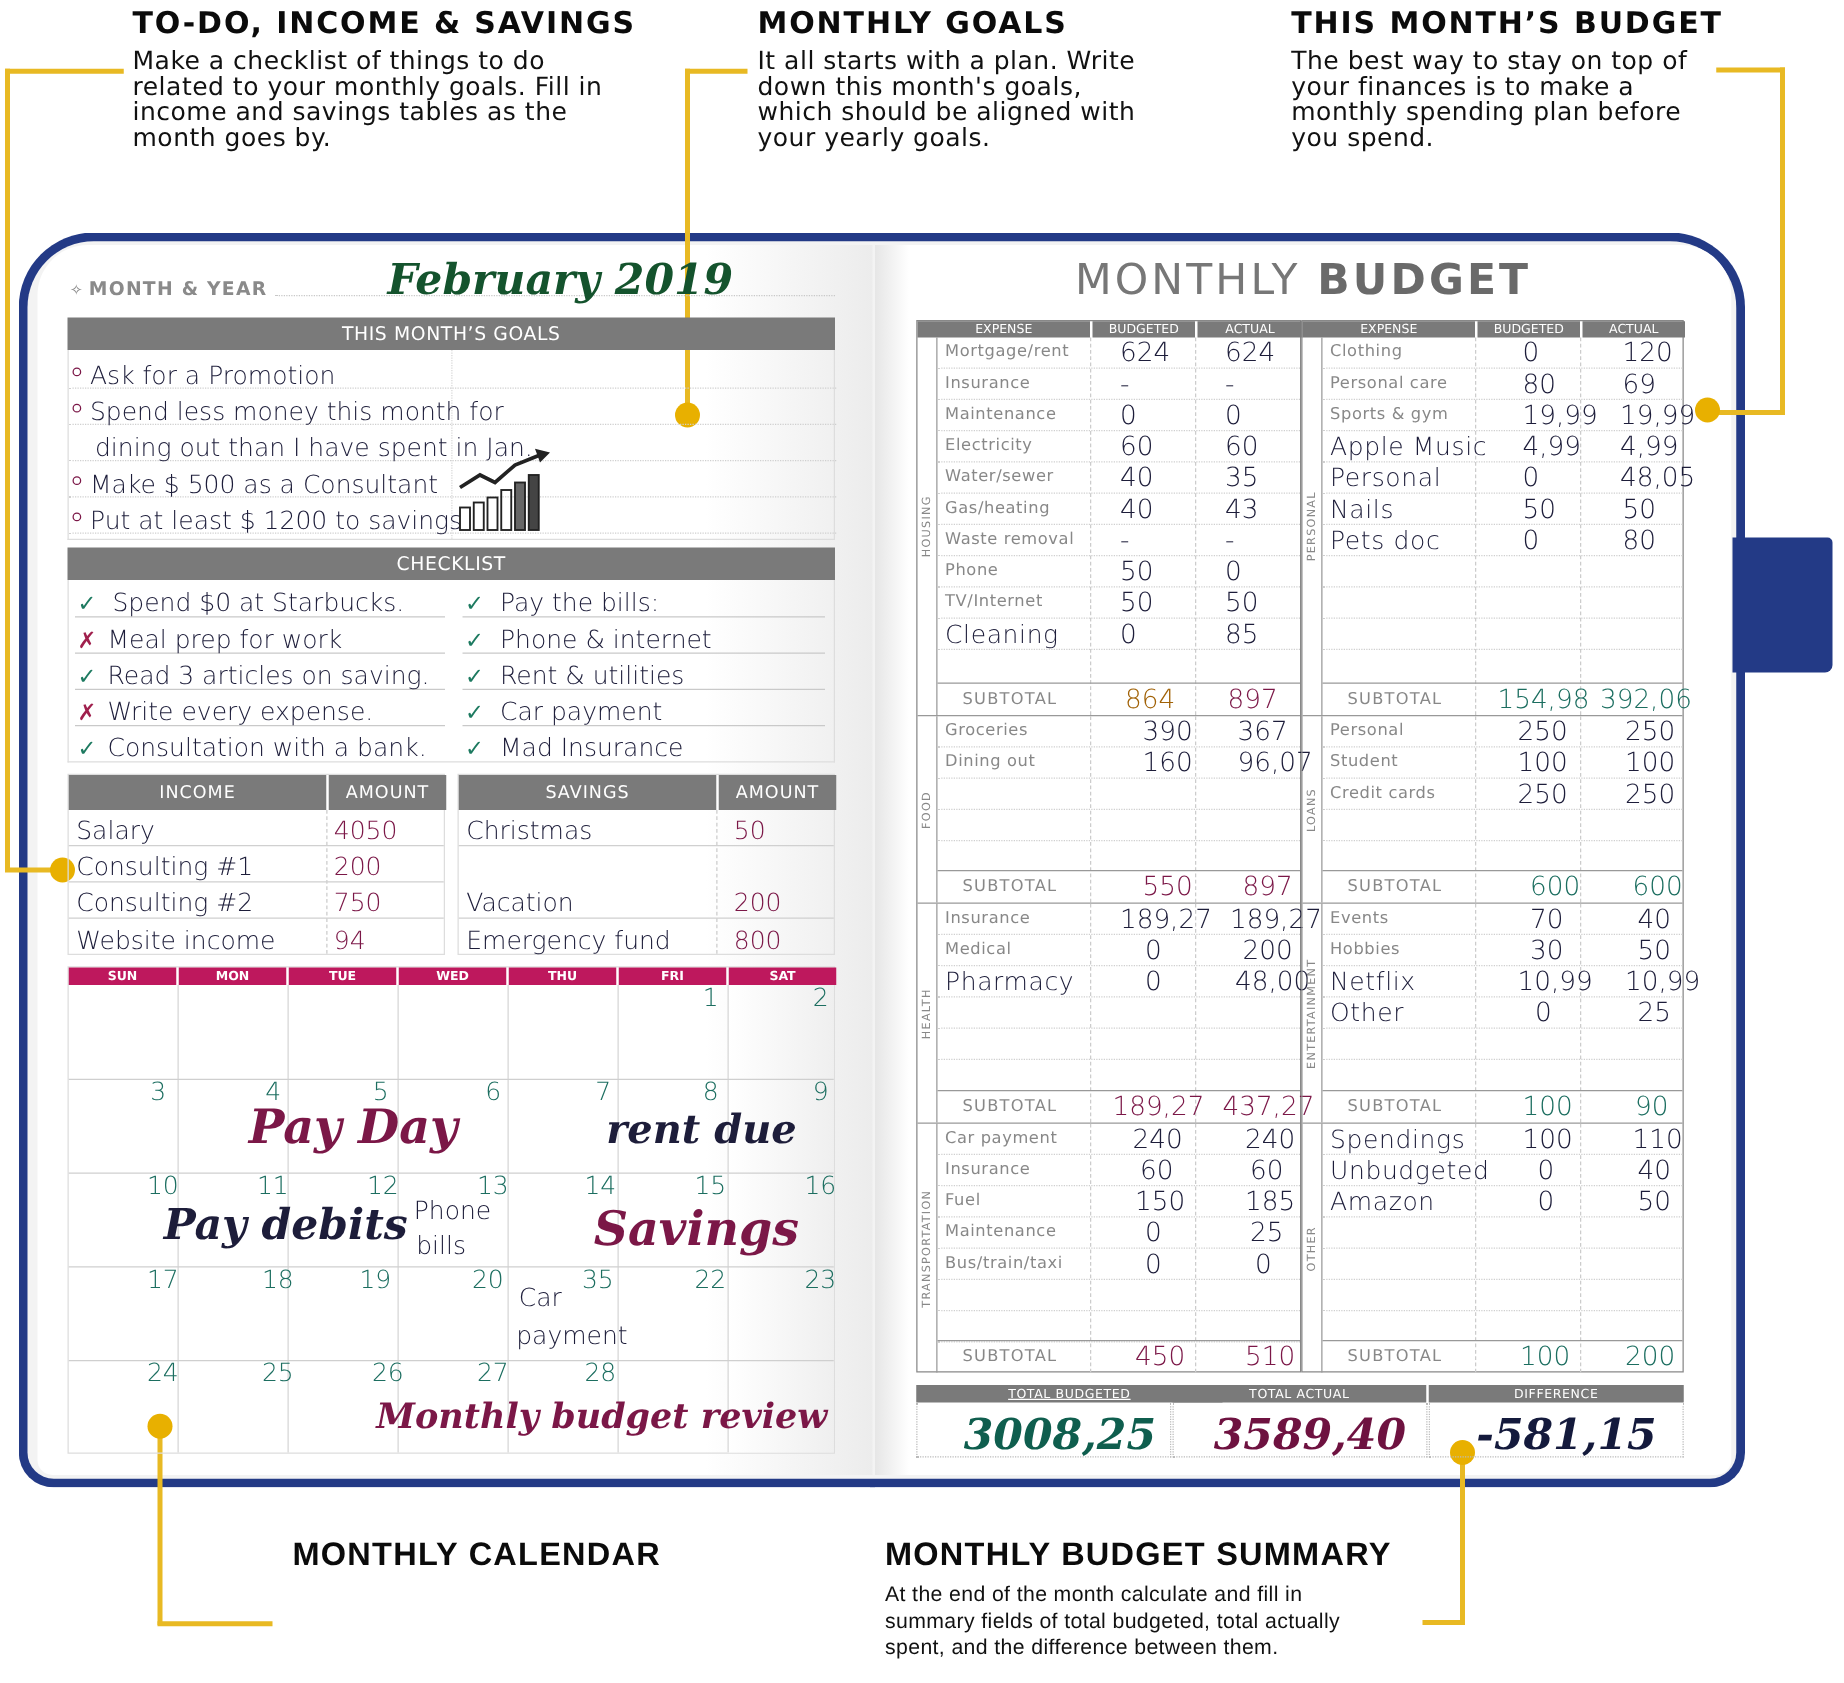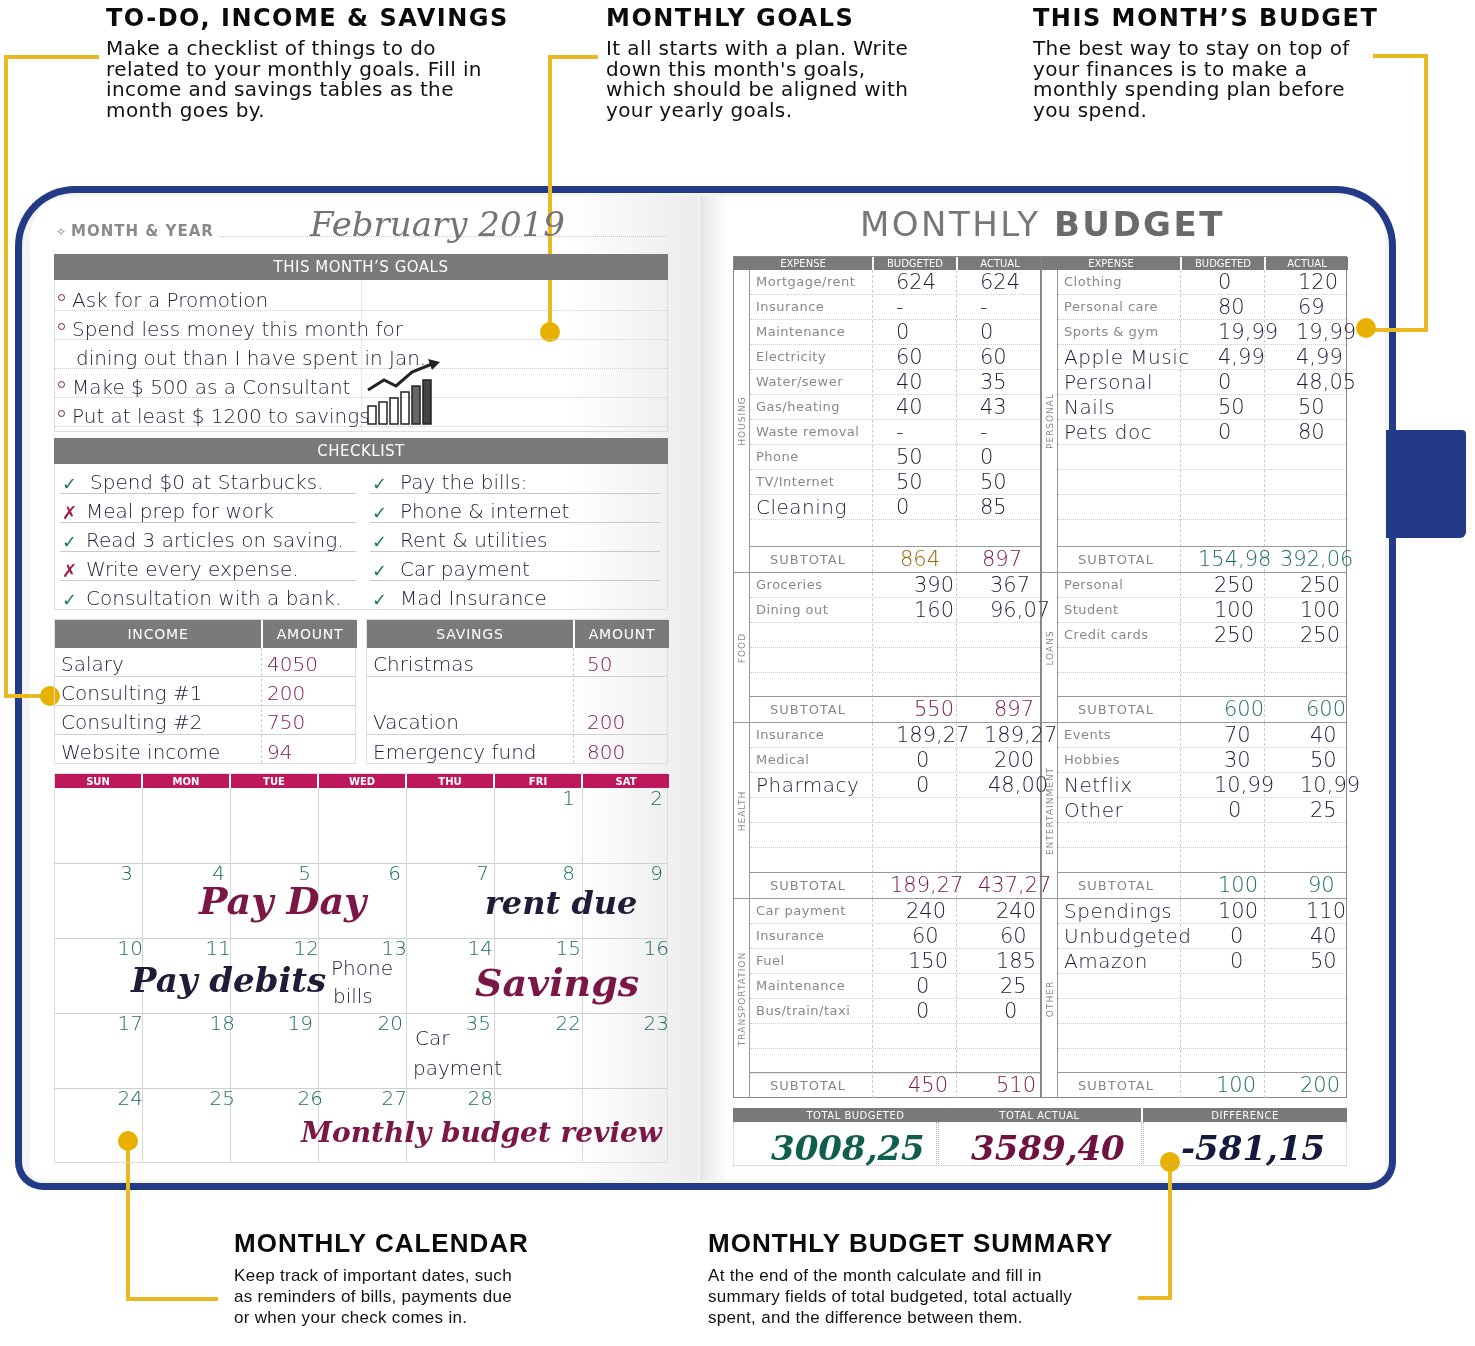--- a/index.html
+++ b/index.html
@@ -23,21 +23,21 @@
   .page.left { left: 30px; top: 196px; width: 668px; height: 984px; border-radius: 40px 0 0 12px; background: linear-gradient(90deg, #ffffff 80%, #ececec 100%); }
   .page.right { left: 700px; top: 196px; width: 685px; height: 984px; border-radius: 0 40px 12px 0; background: linear-gradient(90deg, #e6e6e6 0%, #ffffff 4%); }
   .ribbon { position: absolute; left: 1386px; top: 430px; width: 80px; height: 108px; background: #233a86; border-radius: 0 4px 6px 0; }
 
   .handwrite { font-family: "DejaVu Sans", sans-serif; font-weight: 300; }
 
   
   .month-label { position: absolute; left: 56px; top: 222px; font-family: "DejaVu Sans", sans-serif; font-weight: 700; font-size: 15px; color: #8a8a8a; letter-spacing: 1px; }
   .month-label .leaf { font-size: 12px; margin-right: 4px; }
   .month-dots { position: absolute; left: 220px; top: 236px; width: 448px; border-bottom: 1px dotted #c8c8c8; }
-  .month-value { position: absolute; left: 310px; top: 204px; font-family: "DejaVu Serif", serif; font-style: italic; font-weight: 400; font-size: 34px; color: #737373; }
+  .month-value { position: absolute; left: 310px; top: 204px; font-family: "DejaVu Serif", serif; font-style: italic; font-weight: 700; font-size: 34px; color: #14532d; }
 
   .bar { position: absolute; background: #7a7a7a; color: #fff; font-family: "DejaVu Sans", sans-serif; font-size: 15px; letter-spacing: 0.5px; text-align: center; display: flex; align-items: center; justify-content: center; }
 
   .goals { position: absolute; left: 54px; top: 280px; width: 614px; height: 152px; border: 1px solid #ddd; border-top: none; }
   .goals .line { position: absolute; left: 0; width: 614px; border-bottom: 1px dotted #cfcfcf; }
   .goal { position: absolute; left: 4px; font-size: 20px; color: #1d1d3a; white-space: nowrap; }
   .goal .bullet { display: inline-block; width: 7px; height: 7px; border: 1.5px solid #7b1747; border-radius: 50%; margin-right: 7px; vertical-align: 6px; }
   .chart-icon { position: absolute; left: 366px; top: 358px; width: 76px; height: 68px; }
 
   .checklist { position: absolute; left: 54px; top: 464px; width: 614px; height: 146px; border: 1px solid #ddd; border-top: none; }
@@ -97,21 +97,20 @@
 <div class="callout" style="left:606px; top:4px; width:330px;">
   <h2>MONTHLY GOALS</h2>
   <p style="width:325px;">It all starts with a plan. Write down this month's goals, which should be aligned with your yearly goals.</p>
 </div>
 <div class="callout" style="left:1033px; top:4px; width:330px;">
   <h2>THIS MONTH’S BUDGET</h2>
   <p style="width:325px;">The best way to stay on top of your finances is to make a monthly spending plan before you spend.</p>
 </div>
 <div class="callout condensed" style="left:234px; top:1228px; width:310px;">
   <h2>MONTHLY CALENDAR</h2>
-  <p style="width:290px;">Keep track of important dates, such as reminders of bills, payments due or when your check comes in.</p>
 </div>
 <div class="callout condensed" style="left:708px; top:1228px; width:420px;">
   <h2>MONTHLY BUDGET SUMMARY</h2>
   <p style="width:410px;">At the end of the month calculate and fill in summary fields of total budgeted, total actually spent, and the difference between them.</p>
 </div>
 
 <div class="cover left"></div>
 <div class="cover right"></div>
 <div class="ribbon"></div>
 <div class="page left"></div>
@@ -641,21 +640,21 @@
     <div class="erow" style="top:125px;"></div>
     <div class="subrow">
         <span class="sublabel" style="left:20px;">SUBTOTAL</span>
         <span class="subval handwrite" style="left:158px; color:#1c6e60;">100</span>
         <span class="subval handwrite" style="left:242px; color:#1c6e60;">200</span>
       </div>
   </div>
 </div>
 
 <div class="summary">
-  <div class="hdr" style="left:0; width:245px;">TOTAL BUDGETED</div>
+  <div class="hdr" style="left:0; width:245px;text-decoration:underline;">TOTAL BUDGETED</div>
   <div class="hdr" style="left:205px; width:203px;">TOTAL ACTUAL</div>
   <div class="hdr" style="left:410px; width:204px;">DIFFERENCE</div>
   <div class="box" style="left:0; width:204px;"></div>
   <div class="box" style="left:205px; width:204px;"></div>
   <div class="box" style="left:410px; width:204px;"></div>
   <div class="val" style="left:38px; color:#0f5e4e;">3008,25</div>
   <div class="val" style="left:238px; color:#6e1240;">3589,40</div>
   <div class="val" style="left:448px; color:#141a3c;">-581,15</div>
 </div>
 

